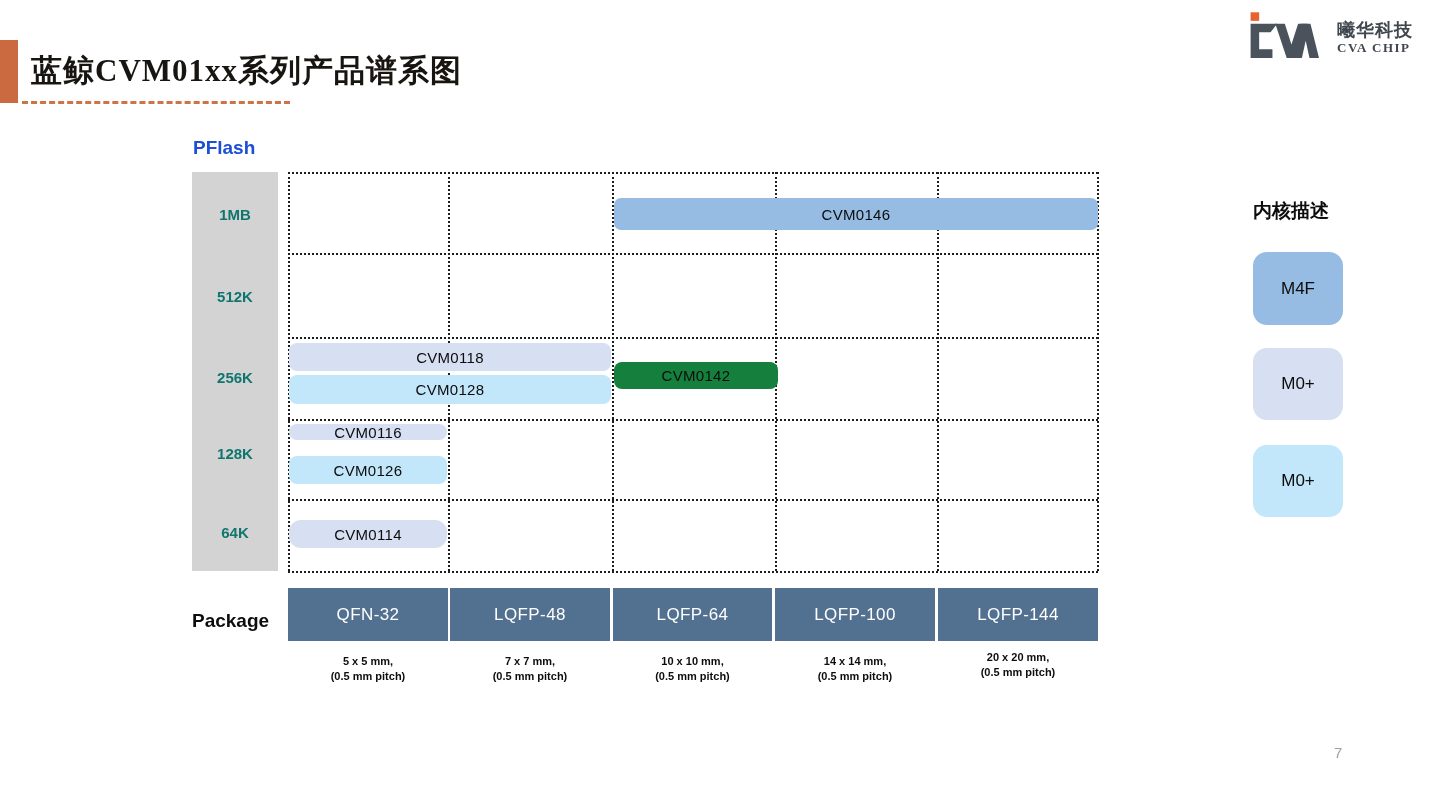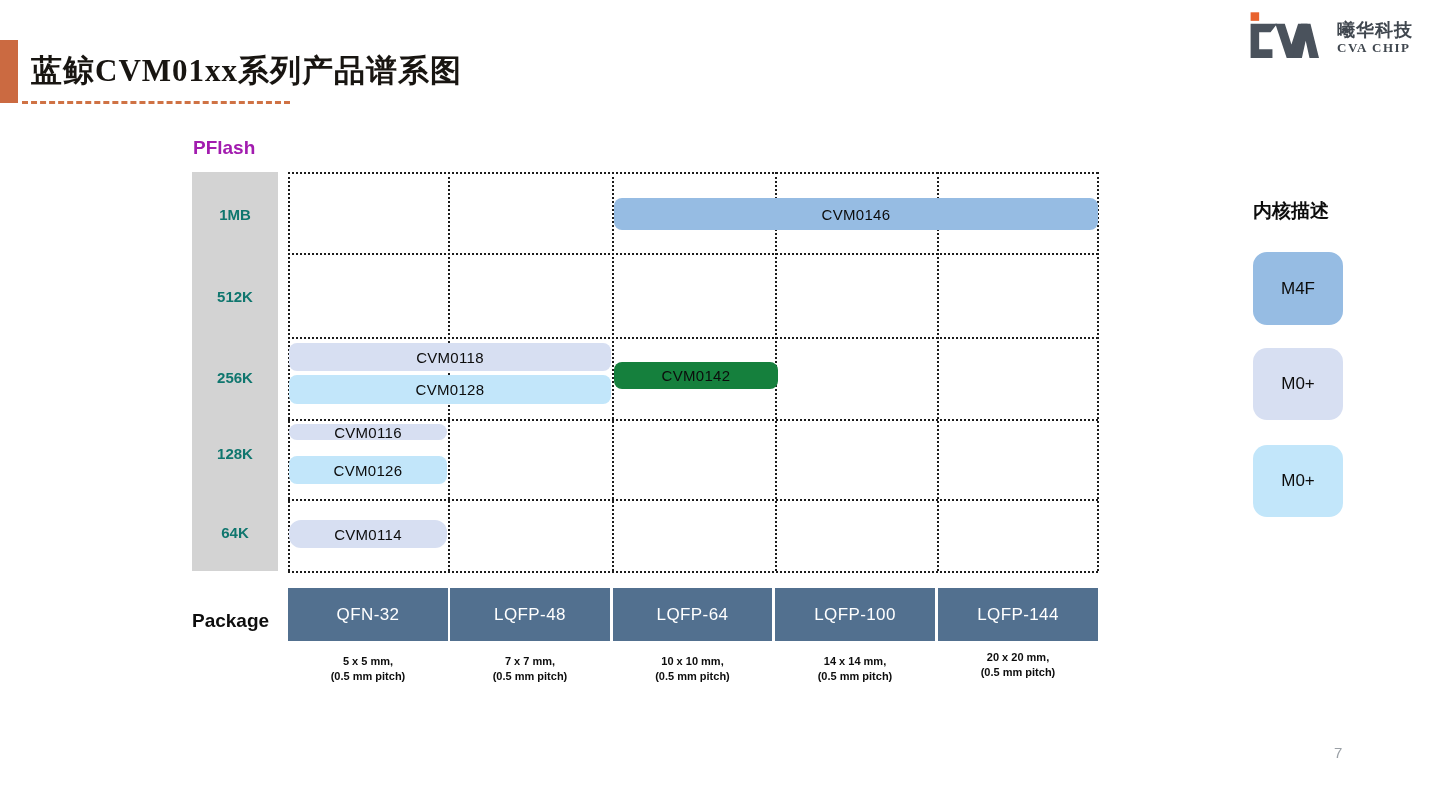--- a/index.html
+++ b/index.html
@@ -19,36 +19,36 @@
     position:absolute; left:22px; top:101px; width:268px; height:0;
     border-top:3px dashed #CF7244;
   }
   
   .logo { position:absolute; left:1243px; top:12px; display:flex; align-items:center; gap:18px; }
   .logo-mark { width:76px; height:50px; }
   .logo-text { display:flex; flex-direction:column; justify-content:center; color:#40474F; }
   .logo-cn { font-size:18px; font-weight:700; letter-spacing:1px; line-height:20px; }
   .logo-en { font-size:13px; font-weight:700; letter-spacing:1.5px; line-height:15px;font-family:Liberation Serif, serif; }
   
-  .pflash-title { position:absolute; left:193px; top:137px; font-size:19px; font-weight:700; color:#a21caf; }
+  .pflash-title { position:absolute; left:193px; top:137px; font-size:19px; font-weight:700; color:#1d4ed8; }
   .flash-axis { position:absolute; left:192px; top:172px; width:86px; height:399px; background:#D3D3D3; }
   .flash-tick { position:absolute; left:192px; width:86px; text-align:center; font-size:15px; font-weight:700; color:#0f766e; }
   .tick-0 { top:206px; } .tick-1 { top:288px; } .tick-2 { top:369px; } .tick-3 { top:445px; } .tick-4 { top:524px; }
   .package-title { position:absolute; left:192px; top:610px; font-size:19px; font-weight:700; color:#0d0d0d; }
   
   .vline { position:absolute; top:172px; height:399px; width:0; border-left:2px dotted #1c1c1c; }
   .hline { position:absolute; left:288px; width:810px; height:0; border-top:2px dotted #1c1c1c; }
   .v0{left:288px;} .v1{left:448px;} .v2{left:612px;} .v3{left:775px;} .v4{left:937px;} .v5{left:1097px;}
   .h0{top:172px;} .h1{top:253px;} .h2{top:337px;} .h3{top:419px;} .h4{top:499px;} .h5{top:571px;}
   
   .bar {
     position:absolute; border-radius:8px; display:flex; align-items:center; justify-content:center;
     font-size:15px; color:#0c0c0c; letter-spacing:0.3px;
   }
-  .bar-0146 { left:614px; top:198px; width:484px; height:32px; }
+  .bar-0146 { left:614px; top:198px; width:484px; height:32px;border-radius:7px; }
   .bar-0144 { left:614px; top:276px; width:328px; height:29px; }
   .bar-0118 { left:289px; top:343px; width:322px; height:28px; }
   .bar-0128 { left:289px; top:375px; width:322px; height:29px; }
   .bar-0142 { left:614px; top:362px; width:164px; height:27px; }
   .bar-0116 { left:289px; top:424px; width:158px; height:16px; }
   .bar-0126 { left:289px; top:456px; width:158px; height:28px; }
   .bar-0114 { left:289px; top:520px; width:158px; height:28px;border-radius:12px; }
   
   .pkg-cell {
     position:absolute; top:588px; height:53px; background:#52708F; color:#ffffff;

